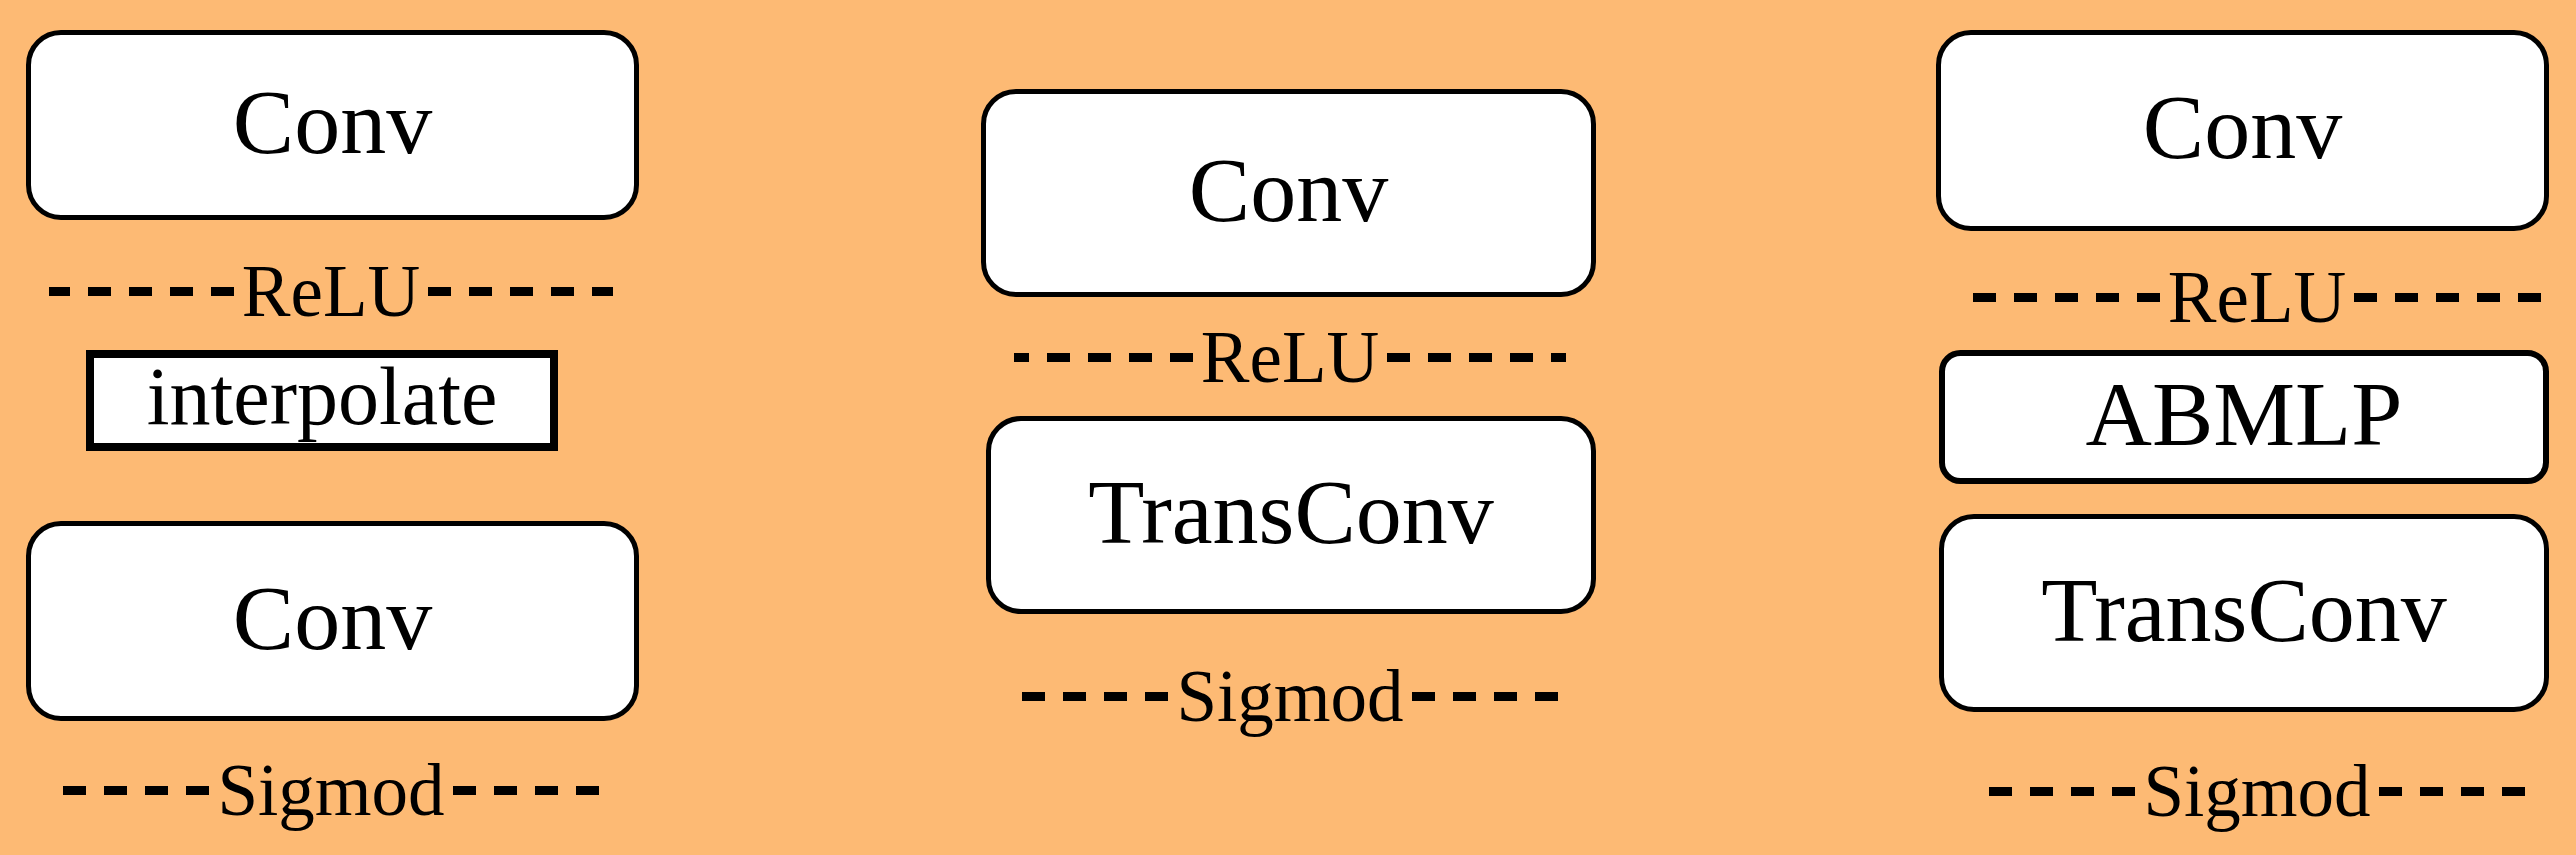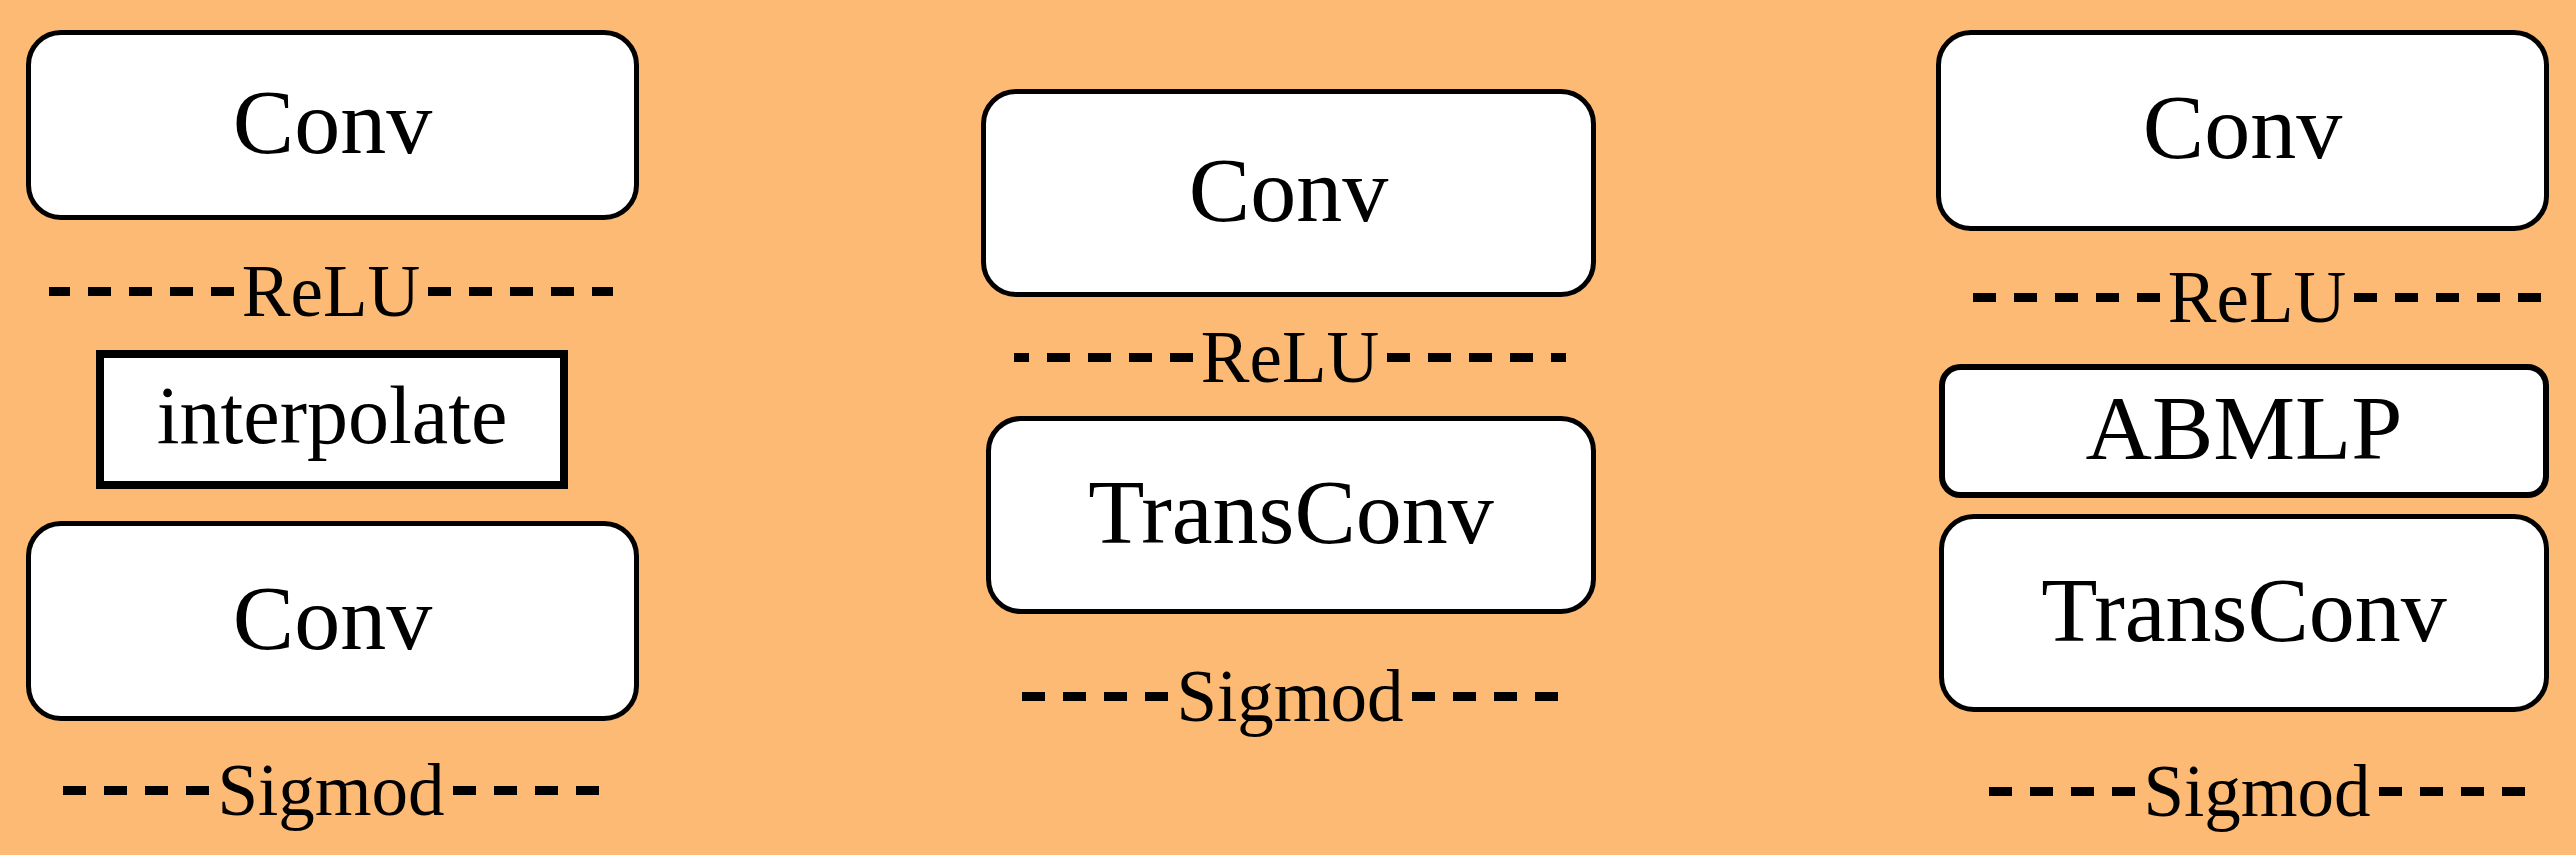--- a/index.html
+++ b/index.html
@@ -62,34 +62,34 @@
   .dashseg.l {
     background-image: repeating-linear-gradient(270deg, #000000 0 23px, transparent 23px 41px);
   }
   .dashseg.r {
     background-image: repeating-linear-gradient(90deg, #000000 0 23px, transparent 23px 41px);
   }
 
   
   .l-conv1      { left: 26px;   top: 30px;  width: 613px; height: 190px; }
   .l-relu       { left: 49px;   top: 242px; width: 564px; }
-  .l-interp     { left: 96px;  top: 350px; width: 472px; height: 139px; }
+  .l-interp     { left: 86px;  top: 350px; width: 472px; height: 101px; }
   .l-conv2      { left: 26px;   top: 521px; width: 613px; height: 200px; }
   .l-sigmod     { left: 49px;   top: 741px; width: 564px; }
 
   
   .m-conv       { left: 981px; top: 89px; width: 615px; height: 208px; }
   .m-relu       { left: 1014px; top: 308px; width: 552px; }
   .m-transconv  { left: 986px; top: 416px; width: 610px; height: 198px; }
   .m-sigmod     { left: 1014px; top: 647px; width: 552px; }
 
   
   .r-conv       { left: 1936px; top: 30px;  width: 613px; height: 201px; }
   .r-relu       { left: 1971px; top: 248px; width: 572px; }
-  .r-abmlp      { left: 1939px; top: 350px; width: 610px; height: 134px; margin-top: 14px; }
+  .r-abmlp      { left: 1939px; top: 350px; width: 610px; height: 134px; }
   .r-transconv  { left: 1939px; top: 514px; width: 610px; height: 198px; }
   .r-sigmod     { left: 1971px; top: 742px; width: 572px; }
 </style>
 </head>
 <body>
 
 <div class="stage">
 
   <div class="box l-conv1">
     <span class="lbl">Conv</span>

